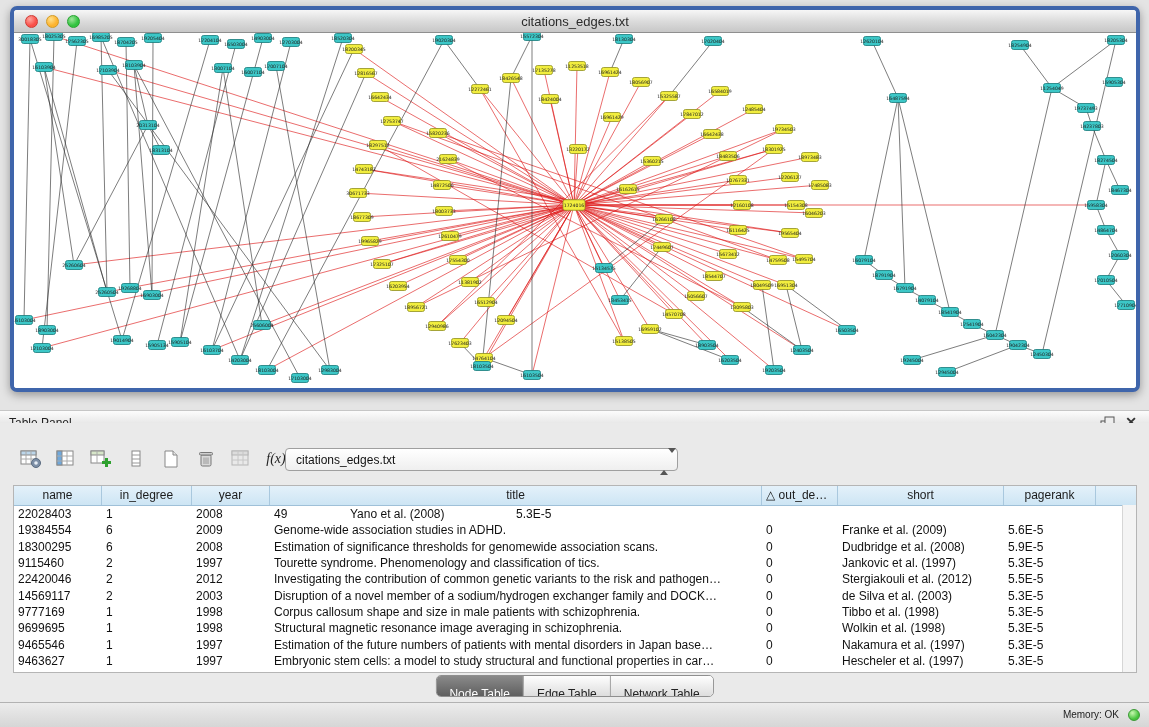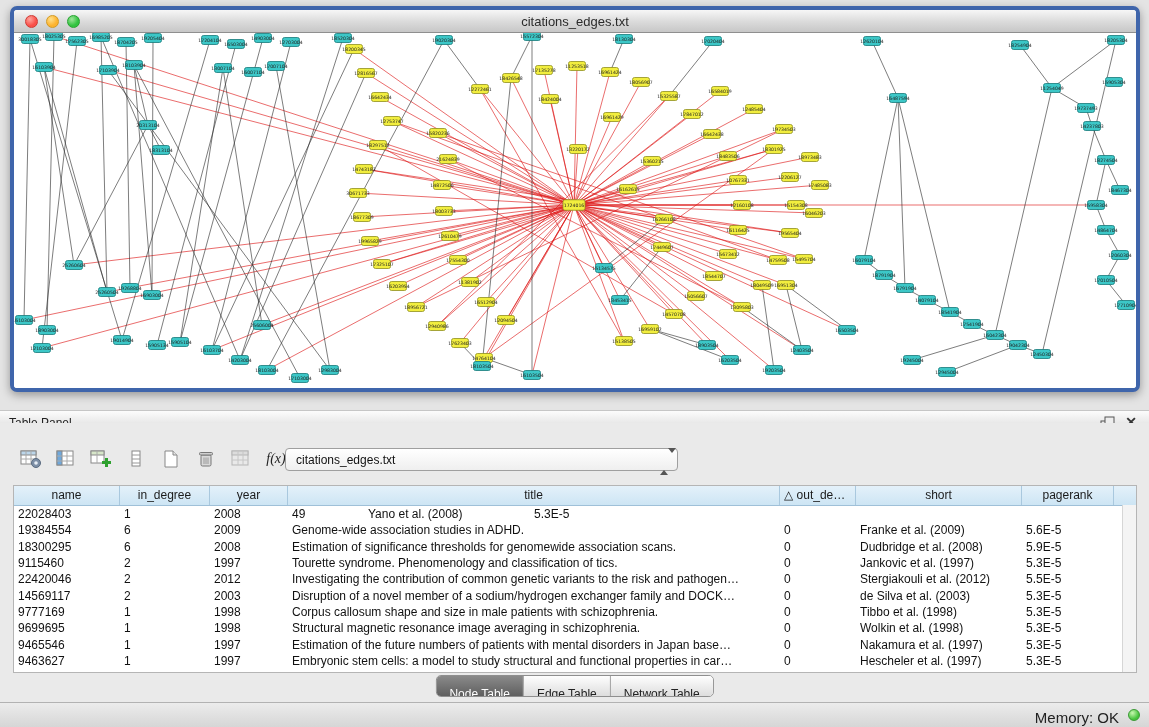--- a/index.html
+++ b/index.html
@@ -45,37 +45,37 @@
   
   .table-wrap{position:absolute;left:13px;top:62px;width:1124px;height:188px;background:#fff;
     border:1px solid #b5b5b5;box-sizing:border-box;overflow:hidden}
   .thead{display:flex;height:19px;background:linear-gradient(#e4f1fa,#cde5f4);border-bottom:1px solid #9fc0d8}
   .th{box-sizing:border-box;border-right:1px solid #a9c8de;font-size:12px;color:#1b1b1b;text-align:center;
     line-height:18px;overflow:hidden;white-space:nowrap}
   .th.cf{flex:1;border-right:none}
   .tr{display:flex;height:16.3px;align-items:center}
   .td{box-sizing:border-box;font-size:12px;color:#111;white-space:nowrap;overflow:hidden;padding:0 4px}
   .td.cf{flex:1}
-  .c0{width:106px}.c1{width:90px}.c2{width:78px}.c3{width:492px}.c4{width:76px}
+  .c0{width:88px}.c1{width:90px}.c2{width:78px}.c3{width:492px}.c4{width:76px}
   .c5{width:166px;}.c6{width:92px}
   .th.c4{text-align:left;padding-left:4px}
   .vscroll{position:absolute;top:19px;right:0;bottom:0;width:13px;background:#f4f4f4;border-left:1px solid #d6d6d6}
 
   
   .tabs{position:absolute;left:50%;transform:translateX(-50%);top:252px;display:flex;height:20px;
     border:1px solid #8f8f8f;border-radius:5px;overflow:hidden;background:#fff}
   .tab{font-size:12px;padding:8px 13px;line-height:20px;color:#222;
     background:linear-gradient(#fefefe,#dddddd);border-right:1px solid #9a9a9a}
   .tab:last-child{border-right:none}
   .tab.selected{background:linear-gradient(#8a8a8a,#5f5f5f);color:#fff}
 
   
   .statusbar{position:absolute;left:0;top:702px;width:1149px;height:25px;box-sizing:border-box;
     background:linear-gradient(#ececec,#d6d6d6);border-top:1px solid #b2b2b2}
-  .mem{position:absolute;right:30px;top:6px;font-size:15px;color:#222}
+  .mem{position:absolute;right:30px;top:6px;font-size:10px;color:#222}
   .memdot{position:absolute;right:9px;top:6px;width:12px;height:12px;border-radius:50%;
     background:radial-gradient(circle at 35% 30%,#c8f7b0,#46c33c 65%);border:1px solid #3a9a33;box-sizing:border-box}
 </style>
 </head>
 <body>
 
 <div class="net-window">
   <div class="titlebar">
     <div class="lights">
       <div class="light red"></div>

